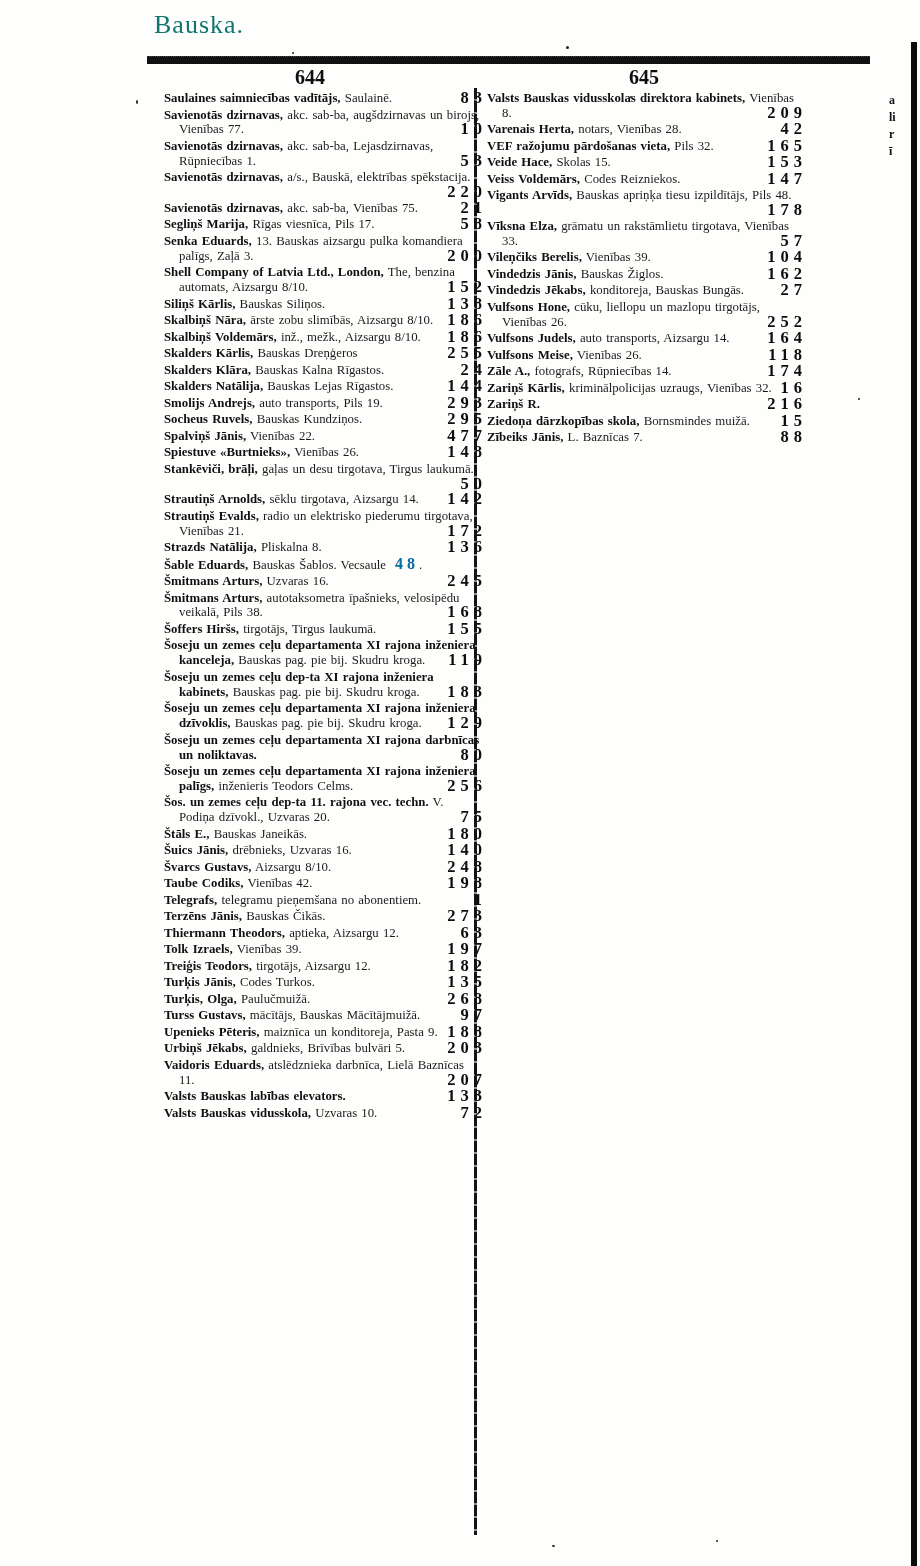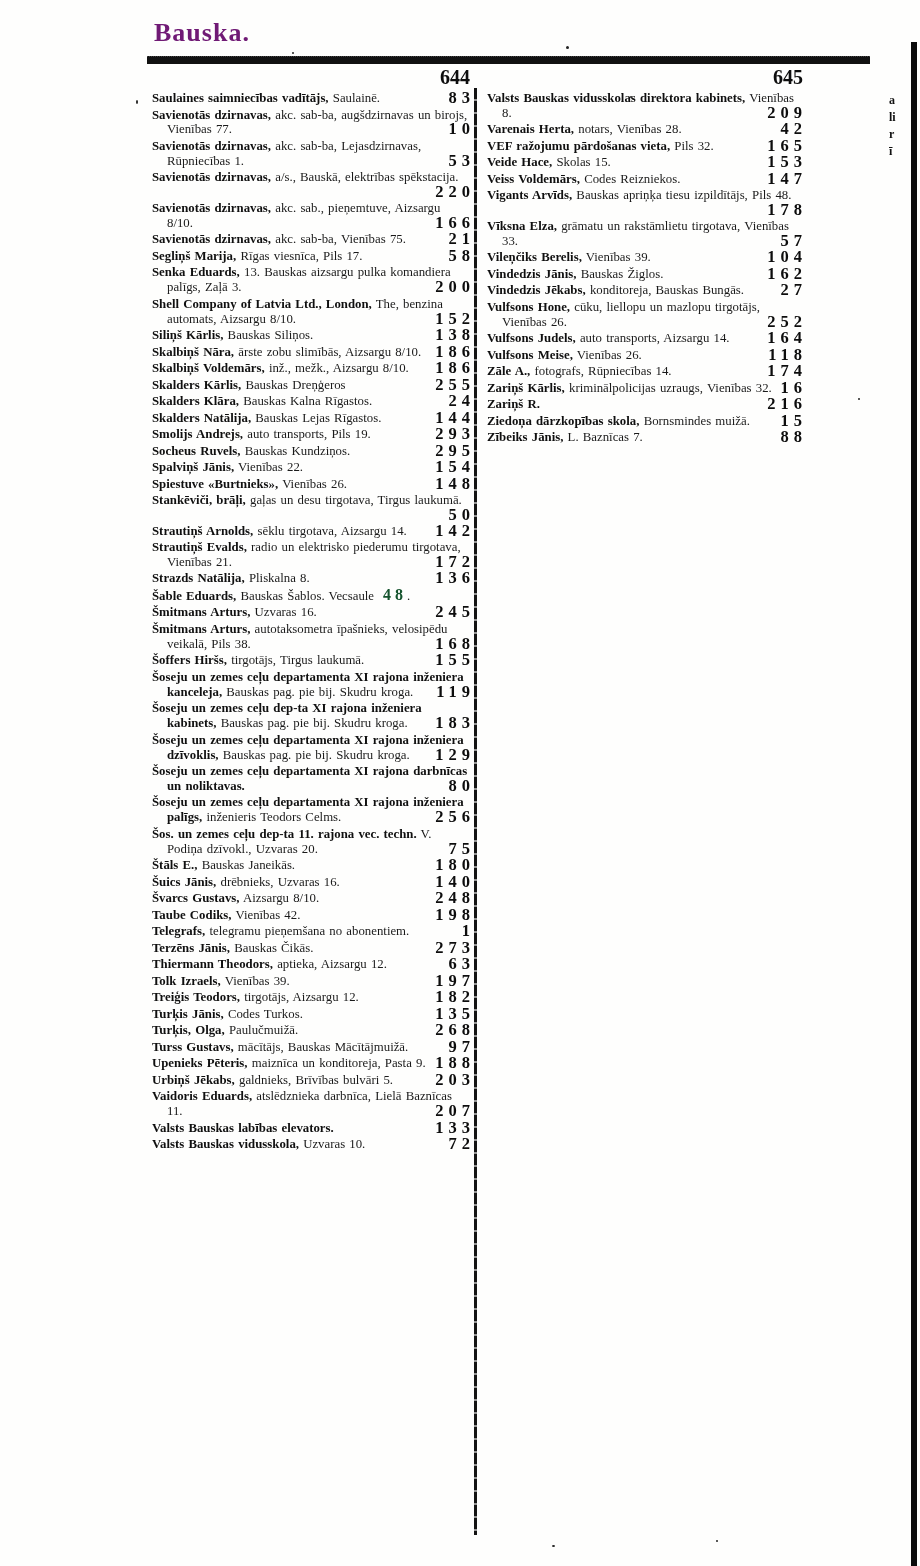--- a/index.html
+++ b/index.html
@@ -3,38 +3,38 @@
 <meta charset="utf-8">
 <style>
   html,body{margin:0;padding:0;}
   body{
     width:920px;height:1566px;position:relative;overflow:hidden;
     background:#fefefd;
     font-family:"Liberation Serif", serif;
     color:#161616;
   }
   .page-title{
-    position:absolute;left:154px;top:18px;
-    font-size:26px;font-weight:bold;letter-spacing:1px;color:#701a75;
+    position:absolute;left:154px;top:10px;
+    font-size:26px;font-weight:normal;letter-spacing:1px;color:#0f766e;
   }
   .header-rule{
     position:absolute;left:147px;top:56px;width:723px;height:7px;
     background:#111;
     border-top:1px dotted #444;
   }
   .col-number{
     position:absolute;top:66px;
-    font-size:20px;font-weight:bold;text-align:right;color:#0e0e0e;
+    font-size:20px;font-weight:bold;text-align:center;color:#0e0e0e;
   }
   .col-number.left{left:150px;width:320px;}
   .col-number.right{left:485px;width:318px;}
   .column{
     position:absolute;top:91px;height:1462px;overflow:hidden;
   }
-  .column.left{left:152px;width:318px;}
+  .column.left{left:164px;width:318px;}
   .column.right{left:487px;width:315px;}
   .col-divider{
     position:absolute;left:474px;top:88px;width:3px;height:1447px;
     background:repeating-linear-gradient(180deg,#131313 0px,#131313 11px,rgba(19,19,19,.45) 11px,rgba(19,19,19,.45) 13px);
   }
   .page-edge-line{
     position:absolute;left:911px;top:42px;width:6px;height:1524px;
     background:#0b0b0b;
   }
   .margin-fragments{
@@ -51,52 +51,51 @@
     color:#1a1a1a;
   }
   .entry .nm{font-weight:bold;color:#101010;}
   .entry .num{
     float:right;
     font-weight:bold;font-size:16.5px;line-height:14px;
     letter-spacing:5px;margin-right:-5px;text-indent:0;
     color:#0d0d0d;
   }
   .entry .numi{
-    font-weight:bold;font-size:16px;letter-spacing:4px;color:#14532d;
+    font-weight:bold;font-size:16px;letter-spacing:4px;color:#0369a1;
   }
   .speck{position:absolute;background:#222;border-radius:50%;}
 </style>
 </head>
 <body>
 
 <div class="page-title">Bauska.</div>
 <div class="header-rule"></div>
 
 <div class="col-number left">644</div>
 <div class="col-number right">645</div>
 
 <div class="column left" id="col-left">
     <div class="entry"><span class="nm">Saulaines saimniecības vadītājs,</span> <span>Saulainē.</span><span class="num">83</span></div>
     <div class="entry"><span class="nm">Savienotās dzirnavas,</span> <span>akc. sab-ba, augšdzirnavas un birojs, Vienības 77.</span><span class="num">10</span></div>
     <div class="entry"><span class="nm">Savienotās dzirnavas,</span> <span>akc. sab-ba, Lejasdzirnavas, Rūpniecības 1.</span><span class="num">53</span></div>
     <div class="entry"><span class="nm">Savienotās dzirnavas,</span> <span>a/s., Bauskā, elektrības spēkstacija.</span><span class="num">220</span></div>
-    <div class="entry"><span class="nm">Savienotās dzirnavas,</span> <span>akc. sab., pieņemtuve, Aizsargu 8/10.</span><span class="num">166</span></div>
     <div class="entry"><span class="nm">Savienotās dzirnavas,</span> <span>akc. sab-ba, Vienības 75.</span><span class="num">21</span></div>
     <div class="entry"><span class="nm">Segliņš Marija,</span> <span>Rīgas viesnīca, Pils 17.</span><span class="num">58</span></div>
     <div class="entry"><span class="nm">Senka Eduards,</span> <span>13. Bauskas aizsargu pulka komandiera palīgs, Zaļā 3.</span><span class="num">200</span></div>
     <div class="entry"><span class="nm">Shell Company of Latvia Ltd., London,</span> <span>The, benzina automats, Aizsargu 8/10.</span><span class="num">152</span></div>
     <div class="entry"><span class="nm">Siliņš Kārlis,</span> <span>Bauskas Siliņos.</span><span class="num">138</span></div>
     <div class="entry"><span class="nm">Skalbiņš Nāra,</span> <span>ārste zobu slimībās, Aizsargu 8/10.</span><span class="num">186</span></div>
     <div class="entry"><span class="nm">Skalbiņš Voldemārs,</span> <span>inž., mežk., Aizsargu 8/10.</span><span class="num">186</span></div>
     <div class="entry"><span class="nm">Skalders Kārlis,</span> <span>Bauskas Dreņģeros</span><span class="num">255</span></div>
     <div class="entry"><span class="nm">Skalders Klāra,</span> <span>Bauskas Kalna Rīgastos.</span><span class="num">24</span></div>
     <div class="entry"><span class="nm">Skalders Natālija,</span> <span>Bauskas Lejas Rīgastos.</span><span class="num">144</span></div>
     <div class="entry"><span class="nm">Smolijs Andrejs,</span> <span>auto transports, Pils 19.</span><span class="num">293</span></div>
     <div class="entry"><span class="nm">Socheus Ruvels,</span> <span>Bauskas Kundziņos.</span><span class="num">295</span></div>
-    <div class="entry"><span class="nm">Spalviņš Jānis,</span> <span>Vienības 22.</span><span class="num">154</span></div>
+    <div class="entry"><span class="nm">Spalviņš Jānis,</span> <span>Vienības 22.</span><span class="num">477</span></div>
     <div class="entry"><span class="nm">Spiestuve «Burtnieks»,</span> <span>Vienības 26.</span><span class="num">148</span></div>
     <div class="entry"><span class="nm">Stankēviči, brāļi,</span> <span>gaļas un desu tirgotava, Tirgus laukumā.</span><span class="num">50</span></div>
     <div class="entry"><span class="nm">Strautiņš Arnolds,</span> <span>sēklu tirgotava, Aizsargu 14.</span><span class="num">142</span></div>
     <div class="entry"><span class="nm">Strautiņš Evalds,</span> <span>radio un elektrisko piederumu tirgotava, Vienības 21.</span><span class="num">172</span></div>
     <div class="entry"><span class="nm">Strazds Natālija,</span> <span>Pliskalna 8.</span><span class="num">136</span></div>
     <div class="entry"><span class="nm">Šable Eduards,</span> <span>Bauskas Šablos. Vecsaule</span><span class="numi"> 48</span>.</div>
     <div class="entry"><span class="nm">Šmitmans Arturs,</span> <span>Uzvaras 16.</span><span class="num">245</span></div>
     <div class="entry"><span class="nm">Šmitmans Arturs,</span> <span>autotaksometra īpašnieks, velosipēdu veikalā, Pils 38.</span><span class="num">168</span></div>
     <div class="entry"><span class="nm">Šoffers Hiršs,</span> <span>tirgotājs, Tirgus laukumā.</span><span class="num">155</span></div>
     <div class="entry"><span class="nm">Šoseju un zemes ceļu departamenta XI rajona inženiera kanceleja,</span> <span>Bauskas pag. pie bij. Skudru kroga.</span><span class="num">119</span></div>

